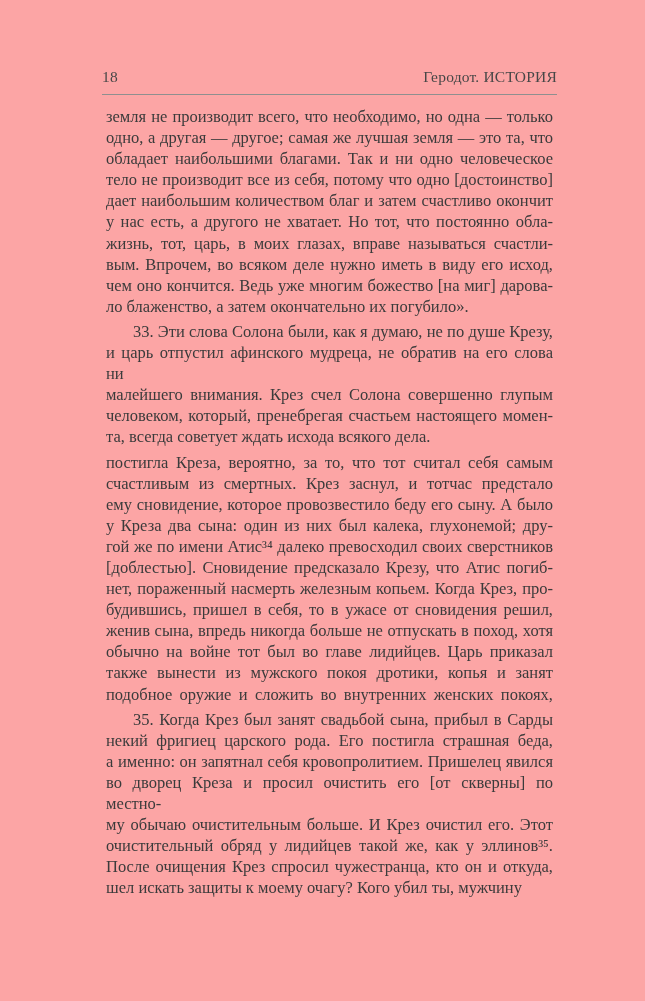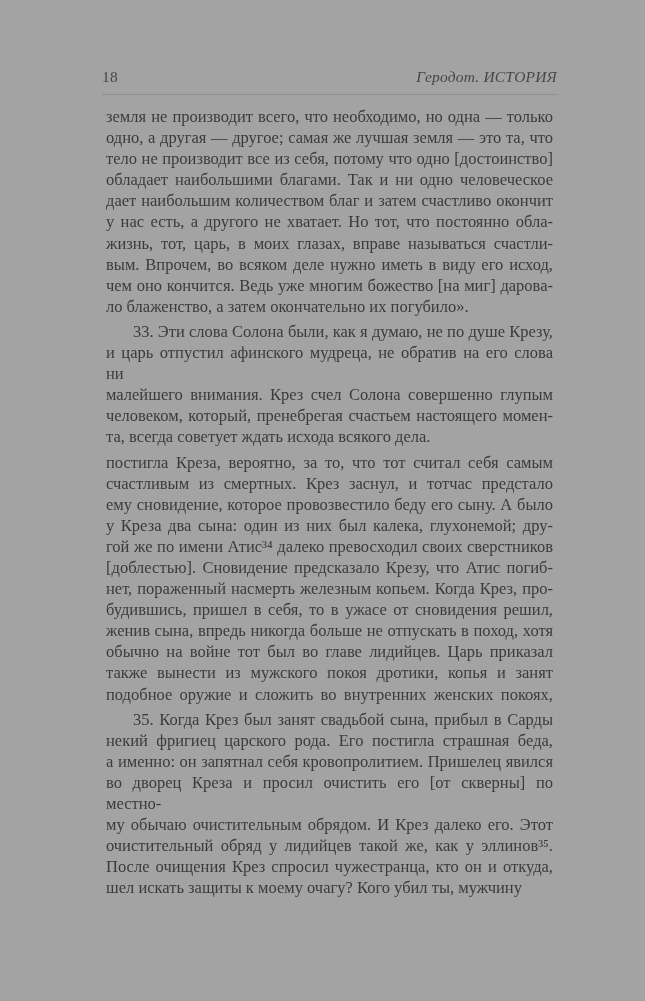--- a/index.html
+++ b/index.html
@@ -4,41 +4,40 @@
 <style>
   html, body {
     margin: 0;
     padding: 0;
     background: #ffffff;
   }
   .page {
     position: relative;
     width: 645px;
     height: 1001px;
-    background: #a3a3a3;
+    background: #fca5a5;
     box-sizing: border-box;
     padding: 68px 88px 0 102px;
     font-family: "Liberation Serif", "DejaVu Serif", serif;
     color: #3c3c3c;
     overflow: hidden;
   }
   .header {
     display: flex;
     justify-content: space-between;
     align-items: baseline;
     font-size: 15.5px;
     color: #474747;
     padding-bottom: 8px;
   }
   .page-number {
     letter-spacing: 0.3px;
   }
   .running-title {
     letter-spacing: 0.2px;
-    font-style: italic;
   }
   .rule {
     border: none;
     border-top: 1px solid #8f8f8f;
     margin: 0 0 11px 0;
   }
   .body-text {
     font-size: 16.5px;
     line-height: 21.1px;
     color: #3b3b3b;
@@ -64,22 +63,22 @@
 <div class="page">
   <div class="header">
     <span class="page-number">18</span>
     <span class="running-title">Геродот. ИСТОРИЯ</span>
   </div>
   <hr class="rule">
   <div class="body-text">
       <div class="paragraph">
         <div class="line">земля не производит всего, что необходимо, но одна — только</div>
         <div class="line">одно, а другая — другое; самая же лучшая земля — это та, что</div>
+        <div class="line">обладает наибольшими благами. Так и ни одно человеческое</div>
         <div class="line">тело не производит все из себя, потому что одно [достоинство]</div>
-        <div class="line">обладает наибольшими благами. Так и ни одно человеческое</div>
         <div class="line">дает наибольшим количеством благ и затем счастливо окончит</div>
         <div class="line">у нас есть, а другого не хватает. Но тот, что постоянно обла-</div>
         <div class="line">жизнь, тот, царь, в моих глазах, вправе называться счастли-</div>
         <div class="line">вым. Впрочем, во всяком деле нужно иметь в виду его исход,</div>
         <div class="line">чем оно кончится. Ведь уже многим божество [на миг] дарова-</div>
         <div class="line last">ло блаженство, а затем окончательно их погубило».</div>
       </div>
       <div class="paragraph">
         <div class="line indent">33. Эти слова Солона были, как я думаю, не по душе Крезу,</div>
         <div class="line">и царь отпустил афинского мудреца, не обратив на его слова ни</div>
@@ -99,19 +98,19 @@
         <div class="line">женив сына, впредь никогда больше не отпускать в поход, хотя</div>
         <div class="line">обычно на войне тот был во главе лидийцев. Царь приказал</div>
         <div class="line">также вынести из мужского покоя дротики, копья и занят</div>
         <div class="line">подобное оружие и сложить во внутренних женских покоях,</div>
       </div>
       <div class="paragraph">
         <div class="line indent">35. Когда Крез был занят свадьбой сына, прибыл в Сарды</div>
         <div class="line">некий фригиец царского рода. Его постигла страшная беда,</div>
         <div class="line">а именно: он запятнал себя кровопролитием. Пришелец явился</div>
         <div class="line">во дворец Креза и просил очистить его [от скверны] по местно-</div>
-        <div class="line">му обычаю очистительным обрядом. И Крез далеко его. Этот</div>
+        <div class="line">му обычаю очистительным больше. И Крез очистил его. Этот</div>
         <div class="line">очистительный обряд у лидийцев такой же, как у эллинов³⁵.</div>
         <div class="line">После очищения Крез спросил чужестранца, кто он и откуда,</div>
         <div class="line last">шел искать защиты к моему очагу? Кого убил ты, мужчину</div>
       </div>
     </div>
 </div>
 
 </body></html>

